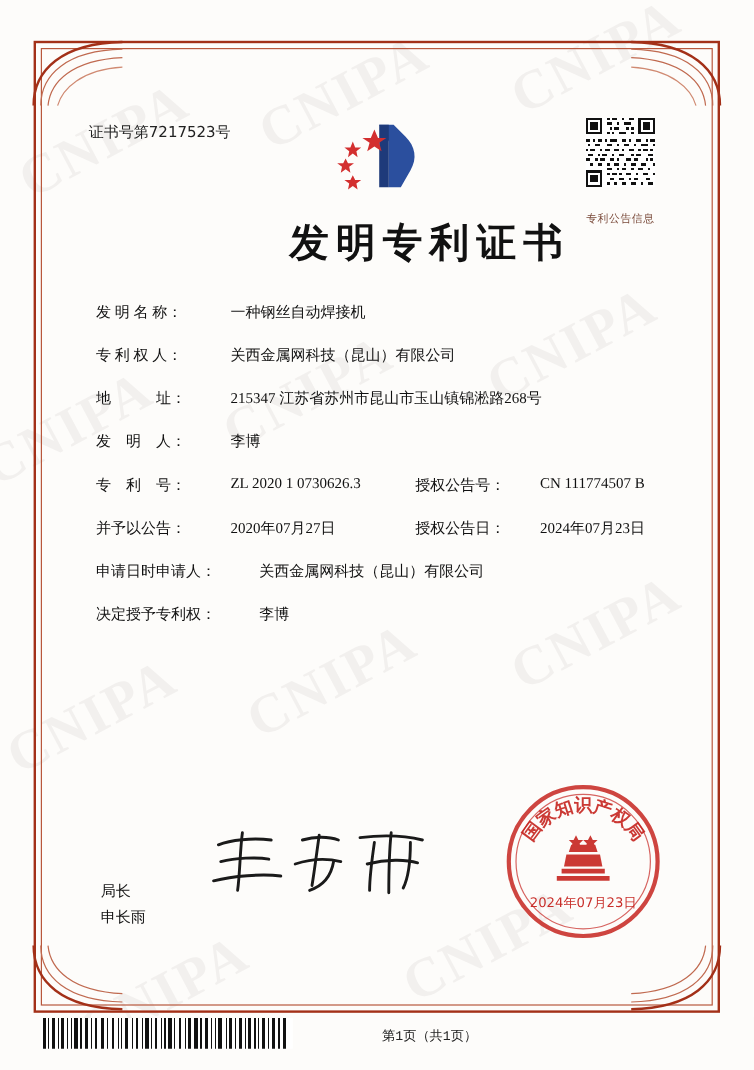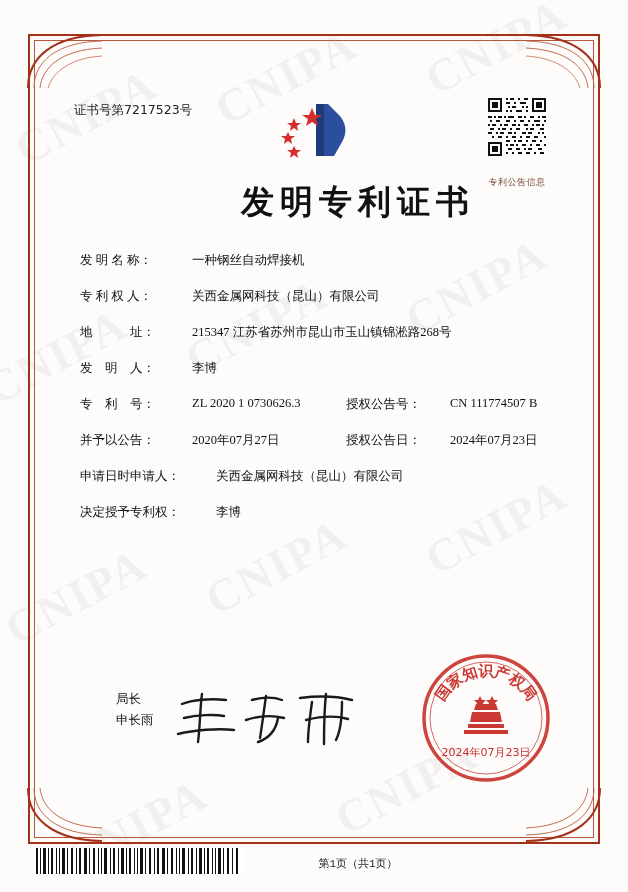--- a/index.html
+++ b/index.html
@@ -186,26 +186,25 @@
     color: #111;
     font-family: "DejaVu Sans", sans-serif;
   }
   .para p { margin: 0 0 2px 0; }
   .para .indent { text-indent: 24px; }
 
   
   .sig-labels {
     position: absolute;
     left: 50px;
-    top: 648px;
+    top: 692px;
     font-size: 12.5px;
     line-height: 21px;
     color: #111;
     font-family: "DejaVu Sans", sans-serif;
-    margin-left: 32px;
   }
   .signature {
     position: absolute;
     left: 132px;
     top: 648px;
     width: 210px;
     height: 60px;
   }
 
   

